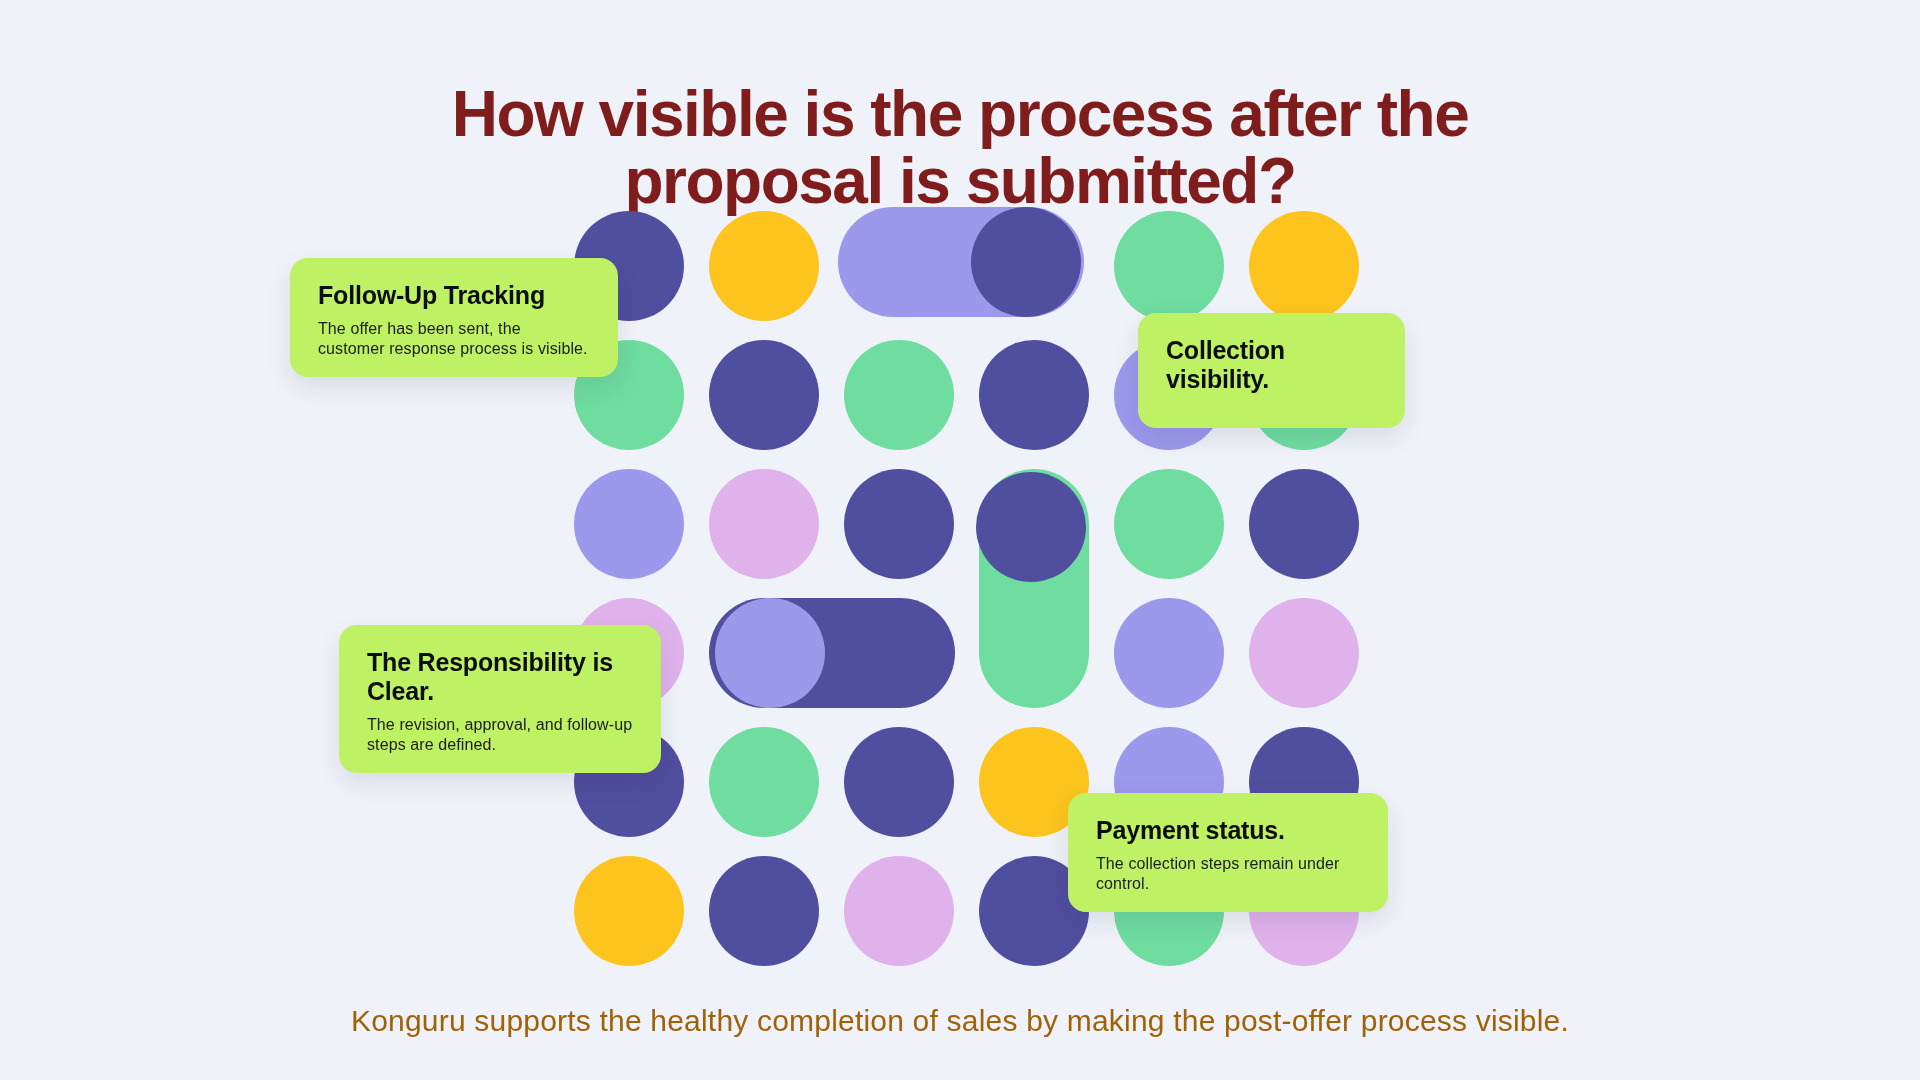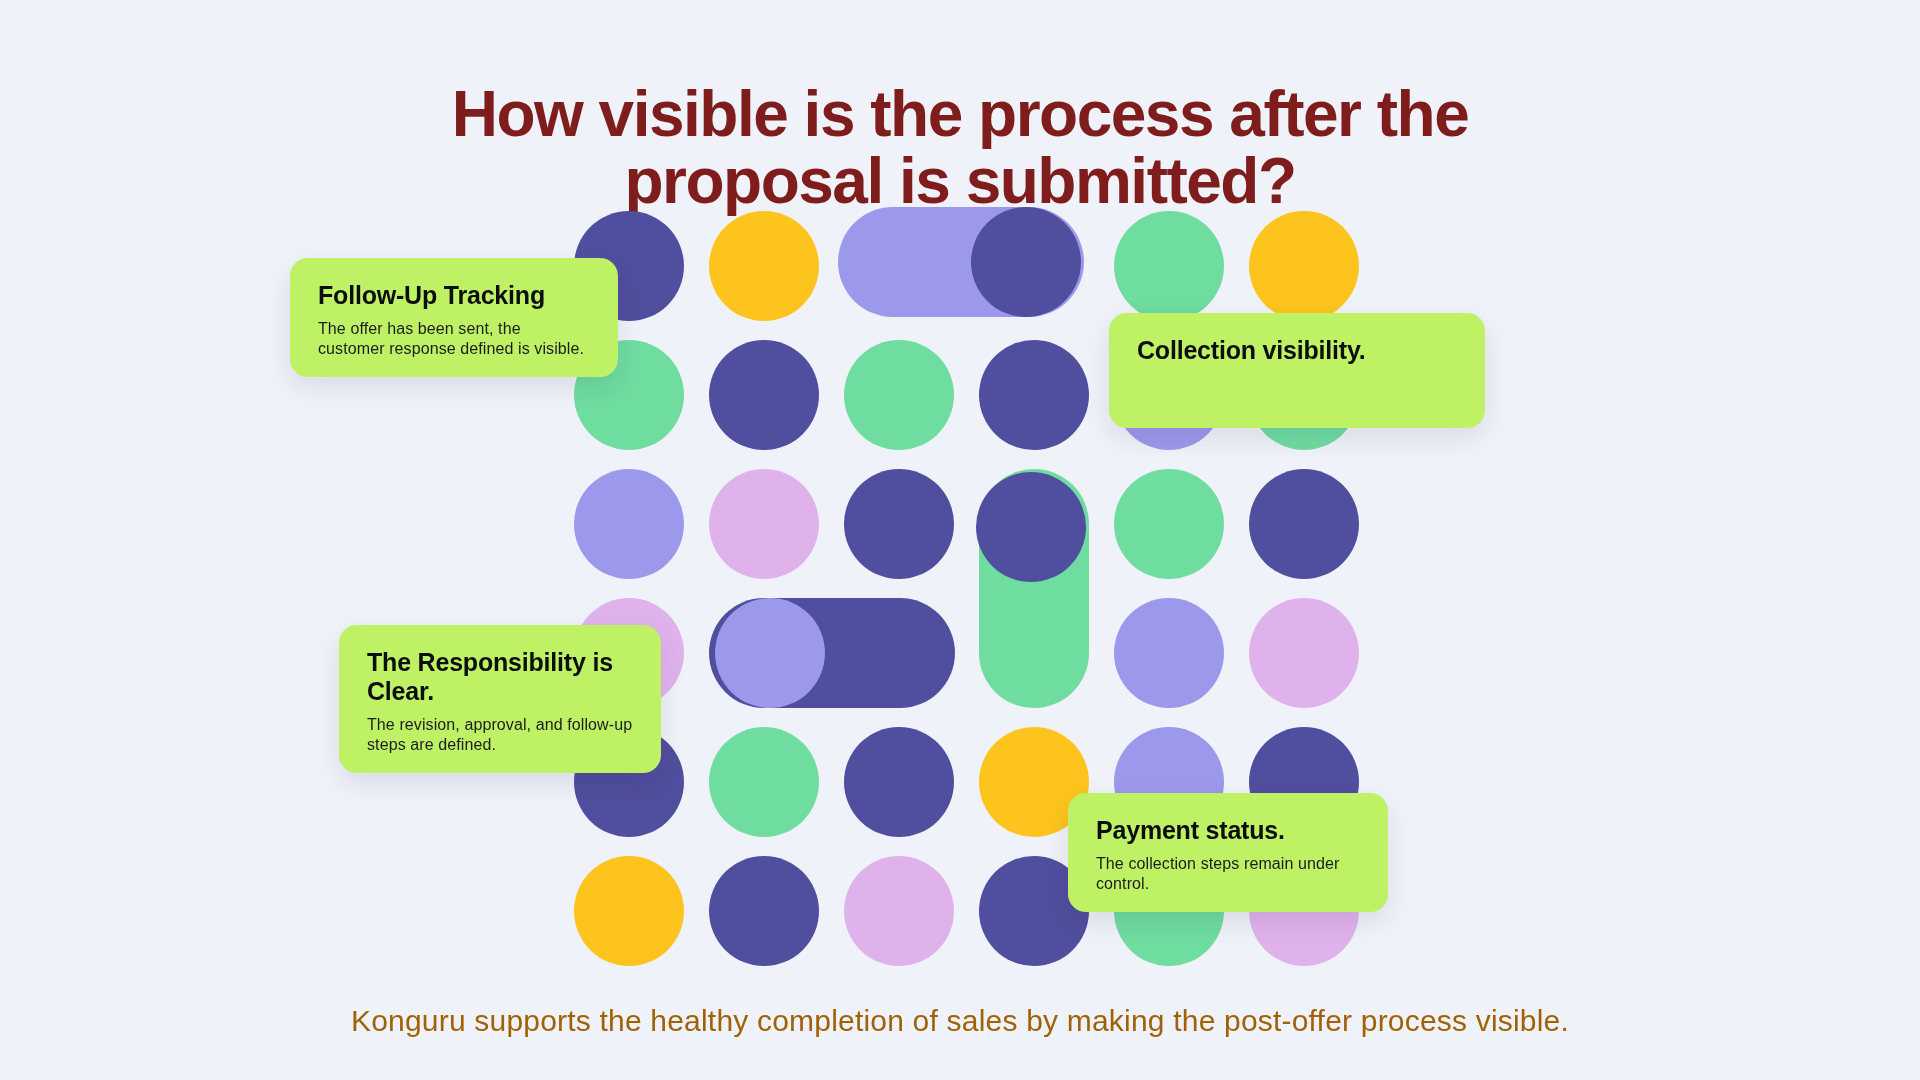--- a/index.html
+++ b/index.html
@@ -22,21 +22,21 @@
     box-shadow:0 10px 26px rgba(30,32,70,0.10);
   }
   .card h2{
     margin:0 0 9px 0;font-size:25px;font-weight:700;
     letter-spacing:-0.2px;color:#0D0D10;
   }
   .card p{
     margin:0;font-size:16px;line-height:20px;color:#1C1C20;letter-spacing:0.1px;
   }
   .card-1{left:290px;top:258px;width:328px;min-height:114px;}
-  .card-2{left:1109px;top:313px;width:376px;min-height:115px;}
+  .card-2{left:1138px;top:313px;width:267px;min-height:115px;}
   .card-3{left:339px;top:625px;width:322px;min-height:112px;}
   .card-4{left:1068px;top:793px;width:320px;min-height:115px;}
   .footer{
     position:absolute;top:1004px;left:0;width:100%;text-align:center;
     font-size:30px;font-weight:400;color:#a16207;letter-spacing:0.2px;z-index:2;
   }
 </style>
 </head>
 <body style="background: rgb(239, 242, 248);">
 
@@ -79,21 +79,21 @@
     <div class="shape" style="left: 838px; top: 207px; width: 246px; height: 110px; background: rgb(156, 152, 236);"></div>
     <div class="shape" style="left: 971px; top: 207px; width: 110px; height: 110px; background: rgb(80, 78, 158);"></div>
     <div class="shape" style="left: 979px; top: 469px; width: 110px; height: 239px; background: rgb(111, 220, 160);"></div>
     <div class="shape" style="left: 976px; top: 472px; width: 110px; height: 110px; background: rgb(80, 78, 158);"></div>
     <div class="shape" style="left: 709px; top: 598px; width: 246px; height: 110px; background: rgb(80, 78, 158);"></div>
     <div class="shape" style="left: 715px; top: 598px; width: 110px; height: 110px; background: rgb(156, 152, 236);"></div>
   </div>
 
 <div class="card card-1">
   <h2>Follow-Up Tracking</h2>
-  <p>The offer has been sent, the customer response defined is visible.</p>
+  <p>The offer has been sent, the customer response process is visible.</p>
 </div>
 
 <div class="card card-2">
   <h2>Collection visibility.</h2>
 </div>
 
 <div class="card card-3">
   <h2>The Responsibility is Clear.</h2>
   <p>The revision, approval, and follow-up steps are defined.</p>
 </div>

